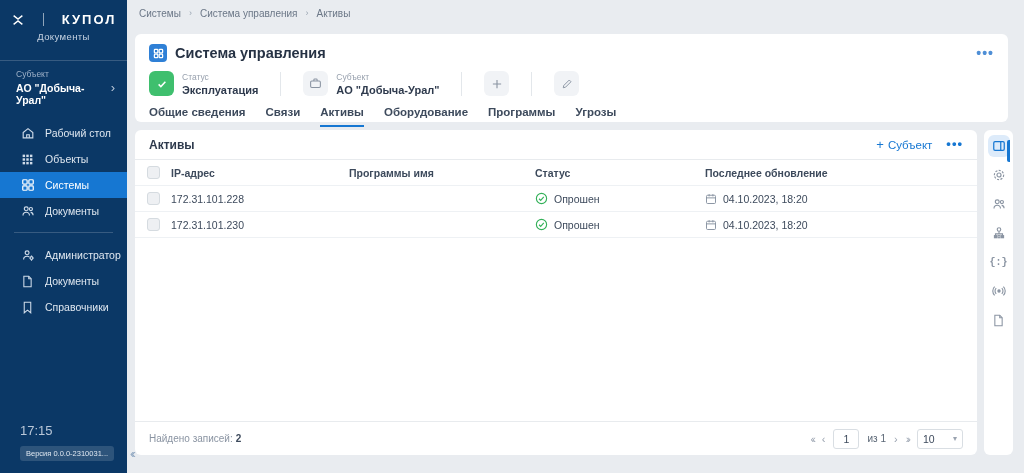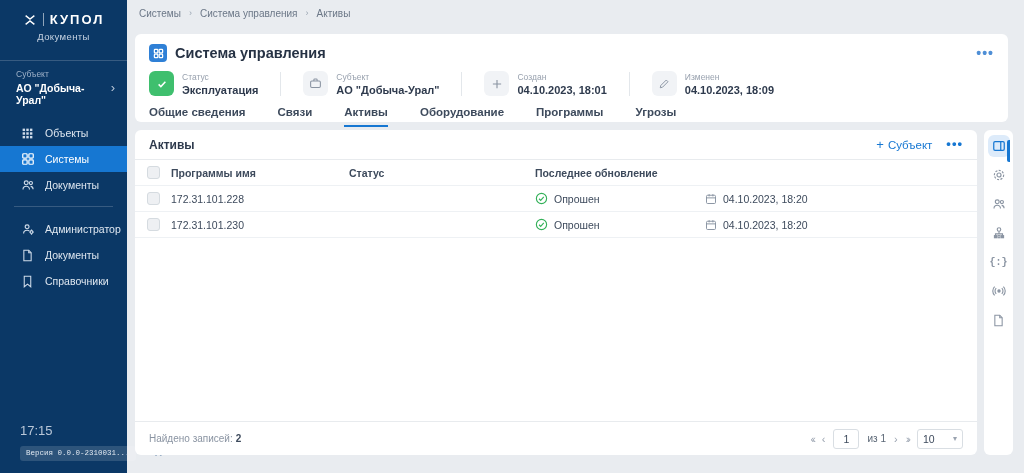--- a/index.html
+++ b/index.html
@@ -2,40 +2,40 @@
 <html><head>
 <meta charset="utf-8">
 <style>
   * { margin:0; padding:0; box-sizing:border-box; }
   html,body { width:1024px; height:473px; overflow:hidden; }
   body { font-family:"Liberation Sans", sans-serif; background:#e9ecf0; position:relative; color:#2e3a4d; }
 
   
   .sidebar { position:absolute; left:0; top:0; width:127px; height:473px; background:#0b3866; color:#e8eef5; display:flex; flex-direction:column; }
   .logo-block { padding:12px 8px 10px; text-align:center; }
-  .logo-row { display:flex; align-items:center; justify-content:center; gap:6px; }
+  .logo-row { display:flex; align-items:center; justify-content:center; gap:18px; }
   .logo-mark { display:flex; }
   .logo-sep { width:1px; height:13px; background:rgba(255,255,255,.55); }
   .logo-title { font-size:13px; letter-spacing:2px; font-weight:bold; color:#fff; }
   .logo-subtitle { font-size:9.5px; color:#c6d3e2; margin-top:4px; letter-spacing:.4px; }
   .side-divider { height:1px; background:rgba(255,255,255,.18); margin:8px 0 0; }
   .subject { padding:8px 12px 10px 16px; display:flex; align-items:center; }
   .subject-text { flex:1; }
   .subject-label { font-size:8.5px; color:#9fb2c9; }
   .subject-value { font-size:10.5px; font-weight:bold; color:#fff; margin-top:3px; }
   .subject-chevron { color:#b9c7d8; font-size:13px; line-height:1; }
   .nav { margin-top:4px; }
   .nav-item { height:26px; display:flex; align-items:center; gap:10px; padding-left:20px; font-size:10.5px; color:#dfe7f0; cursor:pointer; }
   .nav-item .nicon { width:15px; height:15px; display:flex; align-items:center; justify-content:center; color:#cfdbe9; }
   .nav-item.active { background:#1677d2; color:#fff; }
   .nav-item.active .nicon { color:#fff; }
   .nav-gap { height:10px; border-top:1px solid rgba(255,255,255,.18); margin:8px 14px 0; }
   .side-footer { margin-top:auto; padding:0 0 12px 20px; }
   .side-time { font-size:13px; color:#b9c7d8; margin-bottom:8px; }
-  .version-row { display:flex; gap:16px;font-family:Liberation Mono, monospace; }
+  .version-row { display:flex; gap:16px; }
   .version-badge { background:rgba(255,255,255,.14); border-radius:3px; font-size:7.5px; color:#dfe7f0; padding:3px 6px; white-space:nowrap; }
   .collapse-icon { color:#8fa6c0; font-size:13px; letter-spacing:-3px; cursor:pointer; }
 
   
   .main { position:absolute; left:127px; top:0; right:0; bottom:0; }
   .breadcrumb { height:26px; display:flex; align-items:center; gap:8px; padding-left:12px; font-size:10px; color:#6b7787; }
   .breadcrumb .sep { color:#9aa5b2; font-size:9px; }
   .crumb { cursor:pointer; }
 
   .header-card { position:absolute; left:8px; right:16px; top:34px; height:88px; background:#fff; border-radius:6px; padding:10px 14px 0; }
@@ -43,21 +43,21 @@
   .title-icon { width:18px; height:18px; background:#2f80d6; border-radius:4px; display:flex; align-items:center; justify-content:center; }
   .page-title { font-size:14.5px; font-weight:bold; color:#263244; flex:1; }
   .more-dots { color:#4f8fd6; font-size:14px; font-weight:bold; letter-spacing:1px; cursor:pointer; line-height:.5; }
   .meta-row { display:flex; align-items:center; margin-top:9px; }
   .meta-chip { display:flex; align-items:center; gap:8px; }
   .chip-icon { width:25px; height:25px; border-radius:6px; background:#f1f3f6; display:flex; align-items:center; justify-content:center; color:#8a94a2; }
   .chip-icon.green { background:#3fbf6e; color:#fff; }
   .chip-label { font-size:8.5px; color:#98a1ae; }
   .chip-value { font-size:11px; font-weight:bold; color:#2e3a4d; margin-top:2px;text-align:right; }
   .meta-sep { width:1px; height:24px; background:#e3e7eb; margin:0 22px; }
-  .tabs { display:flex; gap:32px; margin-top:10px; }
+  .tabs { display:flex; gap:20px; margin-top:10px; }
   .tab { font-size:11.5px; font-weight:bold; color:#3d4a5c; padding-bottom:7px; border-bottom:2px solid transparent; cursor:pointer; }
   .tab.active { border-bottom-color:#1677d2; }
 
   .table-card { position:absolute; left:8px; right:47px; top:130px; bottom:18px; background:#fff; border-radius:6px; display:flex; flex-direction:column; }
   .section-head { height:30px; display:flex; align-items:center; padding:0 14px; border-bottom:1px solid #e8ebee; }
   .section-title { font-size:12px; font-weight:bold; color:#2e3a4d; flex:1; }
   .add-btn { display:flex; align-items:center; gap:4px; color:#1677d2; font-size:11.5px; cursor:pointer; }
   .add-plus { font-size:13px; }
   .section-more { color:#1677d2; font-size:13px; font-weight:bold; letter-spacing:1px; margin-left:14px; cursor:pointer; line-height:.5; }
   .trow { display:grid; grid-template-columns:24px 178px 186px 170px 1fr; align-items:center; padding-left:12px; height:26px; border-bottom:1px solid #eef1f4; }
@@ -105,20 +105,29 @@
 
   <div class="subject">
     <div class="subject-text">
       <div class="subject-label">Субъект</div>
       <div class="subject-value">АО "Добыча-Урал"</div>
     </div>
     <span class="subject-chevron">›</span>
   </div>
 
   <nav class="nav">
+    <div class="nav-item">
+      <span class="nicon">
+        <svg width="14" height="14" viewBox="0 0 16 16" fill="none" stroke="currentColor" stroke-width="1.3">
+            <path d="M2.5 7.5L8 3l5.5 4.5V13.5H2.5z"></path>
+            <path d="M6.5 13.5v-3.5h3v3.5"></path>
+          </svg>
+      </span>
+      <span>Рабочий стол</span>
+    </div>
     <div class="nav-item">
       <span class="nicon">
         <svg width="13" height="13" viewBox="0 0 16 16" fill="currentColor">
             <rect x="2" y="2" width="3" height="3"></rect>
             <rect x="6.5" y="2" width="3" height="3"></rect>
             <rect x="11" y="2" width="3" height="3"></rect>
             <rect x="2" y="6.5" width="3" height="3"></rect>
             <rect x="6.5" y="6.5" width="3" height="3"></rect>
             <rect x="11" y="6.5" width="3" height="3"></rect>
             <rect x="2" y="11" width="3" height="3"></rect>
@@ -239,36 +248,28 @@
         <div class="chip-value">АО "Добыча-Урал"</div>
           </span>
       </div>
       <div class="meta-sep"></div>
       <div class="meta-chip">
         <span class="chip-icon">
           <svg width="12" height="12" viewBox="0 0 16 16" fill="none" stroke="currentColor" stroke-width="1.5">
               <path d="M8 2.5v11M2.5 8h11"></path>
             </svg>
         </span>
-        <span>
-            <div class="chip-label">Создан</div>
-        <div class="chip-value">04.10.2023, 18:01</div>
-          </span>
       </div>
       <div class="meta-sep"></div>
       <div class="meta-chip">
         <span class="chip-icon">
           <svg width="12" height="12" viewBox="0 0 16 16" fill="none" stroke="currentColor" stroke-width="1.3">
               <path d="M3 13l.7-3L11 2.7l2.3 2.3L6 12.3z"></path>
             </svg>
         </span>
-        <span>
-            <div class="chip-label">Изменен</div>
-        <div class="chip-value">04.10.2023, 18:09</div>
-          </span>
       </div>
     </div>
 
     <div class="tabs">
       <div class="tab">Общие сведения</div>
       <div class="tab">Связи</div>
       <div class="tab active">Активы</div>
       <div class="tab">Оборудование</div>
       <div class="tab">Программы</div>
       <div class="tab">Угрозы</div>
@@ -280,20 +281,21 @@
       <span class="section-title">Активы</span>
       <span class="add-btn">
         <span class="add-plus">+</span>
         <span>Субъект</span>
       </span>
       <span class="section-more">•••</span>
     </div>
 
     <div class="trow head">
       <span class="checkbox"></span>
+      <span class="cell">IP-адрес</span>
       <span class="cell">Программы имя</span>
       <span class="cell">Статус</span>
       <span class="cell">Последнее обновление</span>
     </div>
 
     <div class="trow">
       <span class="checkbox"></span>
       <span class="cell">172.31.101.228</span>
       <span class="cell"></span>
       <span class="cell status-cell">

